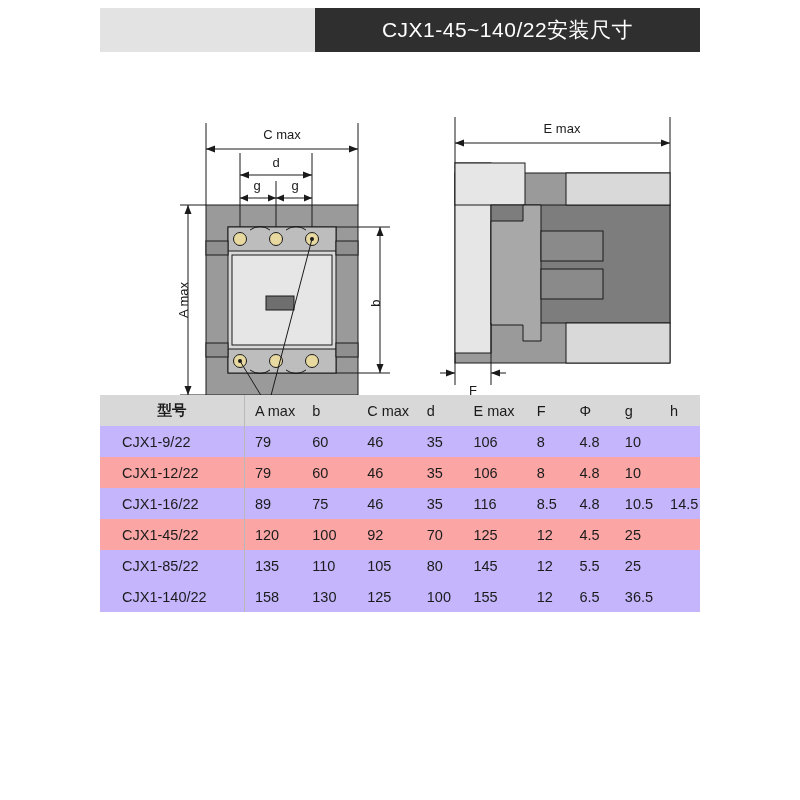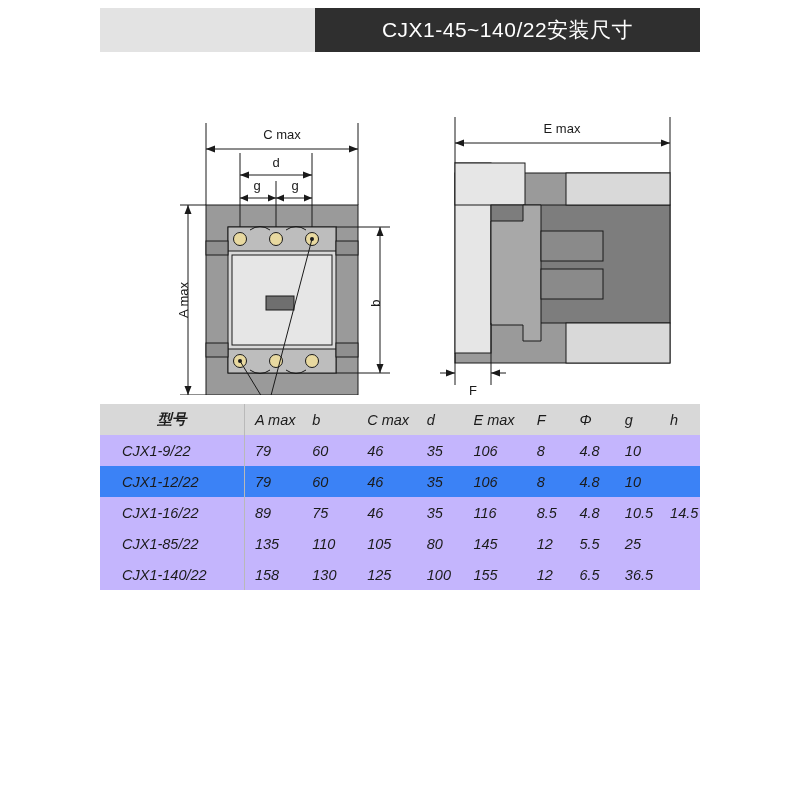--- a/index.html
+++ b/index.html
@@ -61,23 +61,22 @@
     top: 55px;
     width: 800px;
     height: 340px;
   }
   .drawing svg { display: block; }
 
   
   .table-wrap {
     position: absolute;
     left: 100px;
-    top: 404px;
+    top: 395px;
     width: 600px;
-    font-style: italic;
   }
   table.spec {
     border-collapse: collapse;
     width: 600px;
     font-size: 14.5px;
   }
   table.spec th, table.spec td {
     padding: 0;
     height: 31px;
     font-weight: normal;
@@ -96,21 +95,21 @@
   col.c-b   { width: 57px; }
   col.c-c   { width: 62px; }
   col.c-d   { width: 48px; }
   col.c-e   { width: 66px; }
   col.c-f   { width: 44px; }
   col.c-phi { width: 47px; }
   col.c-g   { width: 46px; }
   col.c-h   { width: 40px; }
   tr.head  { background: #d8d8d8; }
   tr.odd   { background: #c4b5fd; }
-  tr.even  { background: #3b82f6; }
+  tr.even  { background: #fca5a5; }
 </style>
 </head>
 <body>
 
 <div class="header">
   <div class="header-left"></div>
   <div class="header-right"></div>
   <div class="header-title">CJX1-45~140/22安装尺寸</div>
 </div>
 
@@ -287,20 +286,32 @@
         <td class="v">89</td>
         <td class="v">75</td>
         <td class="v">46</td>
         <td class="v">35</td>
         <td class="v">116</td>
         <td class="v">8.5</td>
         <td class="v">4.8</td>
         <td class="v">10.5</td>
         <td class="v">14.5</td>
       </tr>
+      <tr class="even">
+        <td class="model">CJX1-45/22</td>
+        <td class="v">120</td>
+        <td class="v">100</td>
+        <td class="v">92</td>
+        <td class="v">70</td>
+        <td class="v">125</td>
+        <td class="v">12</td>
+        <td class="v">4.5</td>
+        <td class="v">25</td>
+        <td class="v"></td>
+      </tr>
       <tr class="odd">
         <td class="model">CJX1-85/22</td>
         <td class="v">135</td>
         <td class="v">110</td>
         <td class="v">105</td>
         <td class="v">80</td>
         <td class="v">145</td>
         <td class="v">12</td>
         <td class="v">5.5</td>
         <td class="v">25</td>

